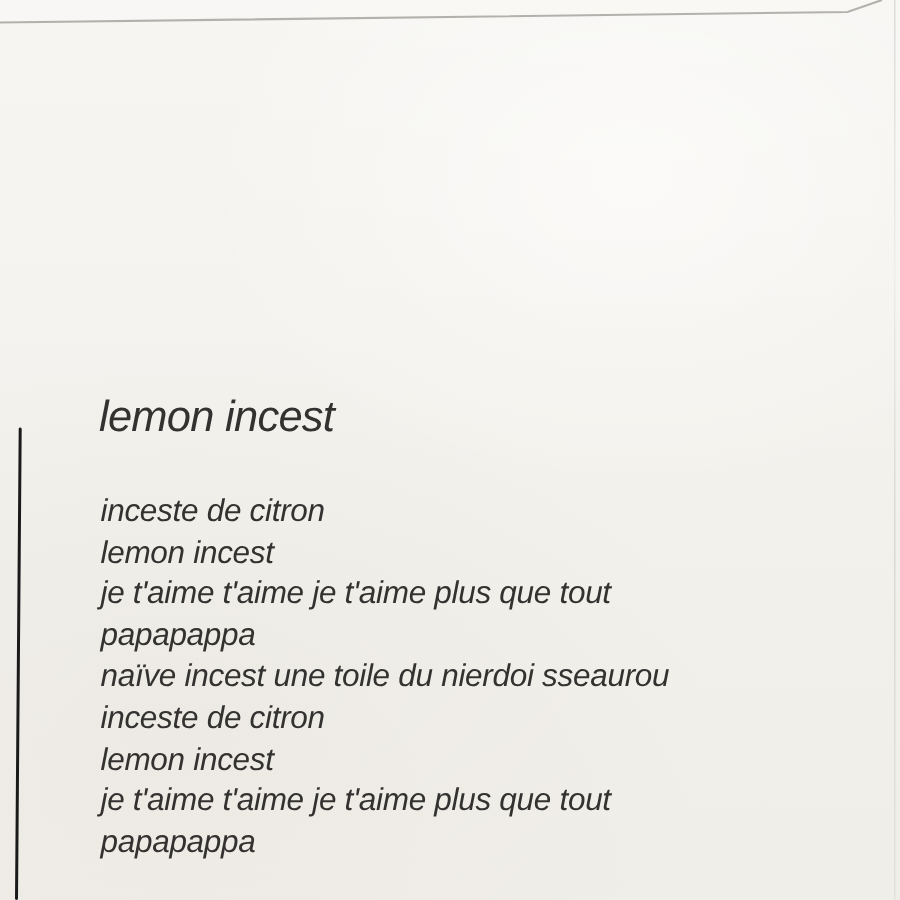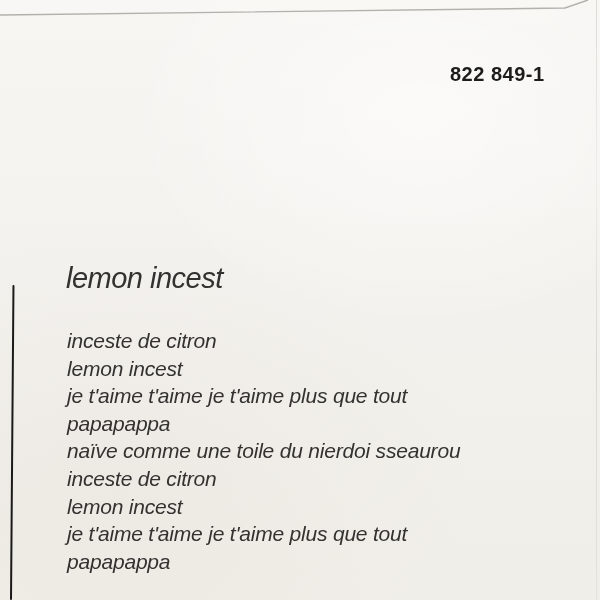--- a/index.html
+++ b/index.html
@@ -55,29 +55,28 @@
 <div class="scan">
 
   <svg class="edge-svg" viewBox="0 0 600 24" preserveAspectRatio="none" xmlns="http://www.w3.org/2000/svg">
     <polygon points="0,0 600,0 600,1 588,0.5 565,8 0,15" fill="#f8f7f5" opacity="0.9"></polygon>
     <polyline points="0,15 565,8 588,0" fill="none" stroke="#b3b1ac" stroke-width="1.4"></polyline>
   </svg>
 
   <div class="spine"></div>
   <div class="right-edge"></div>
 
-  <div class="catalog">822 849-1</div>
 
   <div class="title">lemon incest</div>
 
   <div class="lyrics">
     <div>inceste de citron</div>
     <div>lemon incest</div>
     <div>je t'aime t'aime je t'aime plus que tout</div>
     <div>papapappa</div>
-    <div>naïve comme une toile du nierdoi sseaurou</div>
+    <div>naïve incest une toile du nierdoi sseaurou</div>
     <div>inceste de citron</div>
     <div>lemon incest</div>
     <div>je t'aime t'aime je t'aime plus que tout</div>
     <div>papapappa</div>
   </div>
 
 </div>
 
 </body></html>

